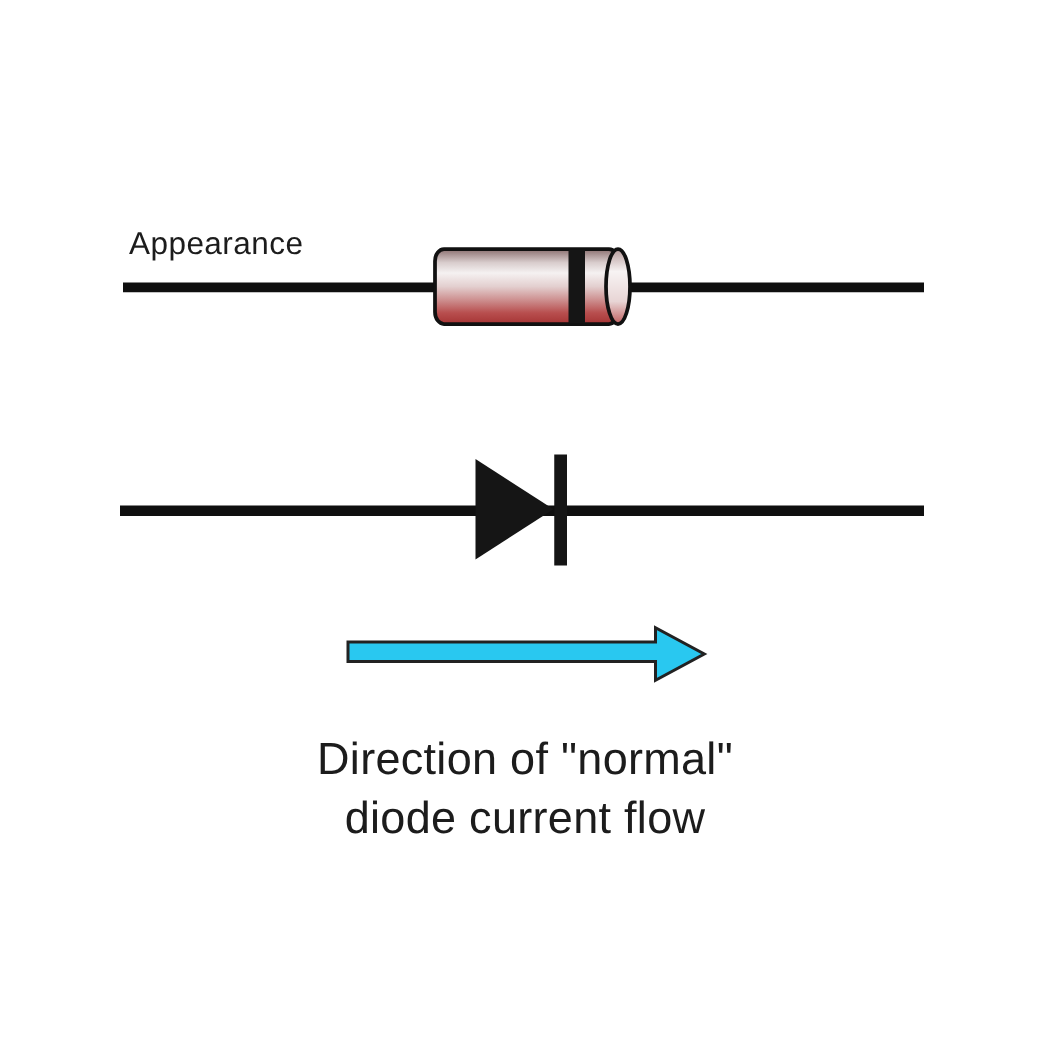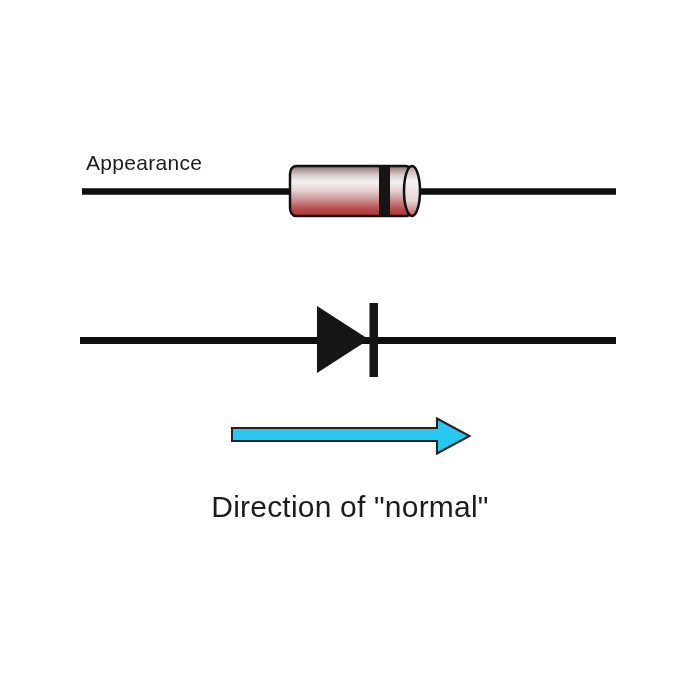--- a/index.html
+++ b/index.html
@@ -83,15 +83,16 @@
     </g>
 
     <polygon points="232,428 437,428 437,418.5 469.5,436 437,453.5 437,441 232,441" stroke-width="2" stroke-linejoin="miter" stroke="#222222" fill="#29c8f0"></polygon>
   </svg>
 
   <div class="section-label label-appearance">Appearance</div>
 
 
   <div class="caption">
     <div>Direction of "normal"</div>
+    <div>diode current flow</div>
   </div>
 
 </div>
 
 </body></html>

